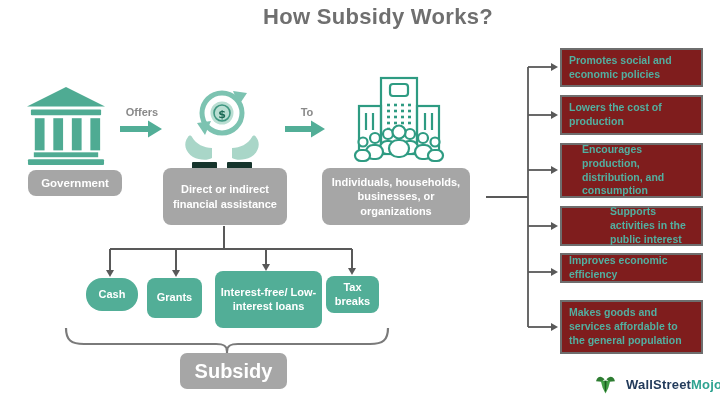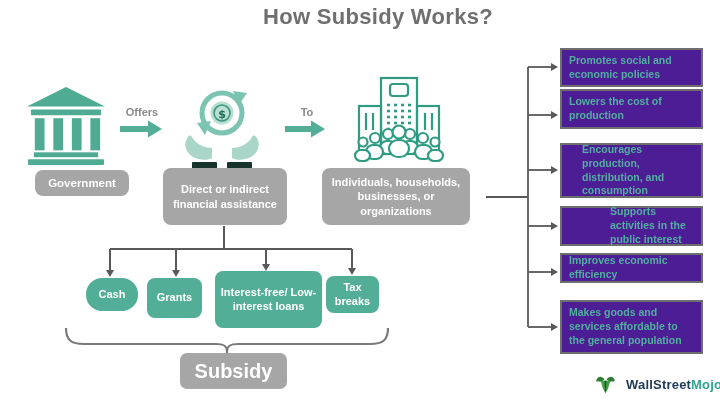--- a/index.html
+++ b/index.html
@@ -11,21 +11,21 @@
            font-size: 22px; font-weight: bold; color: #6f6f6f; letter-spacing: 0.3px; }
 
   svg.layer { position: absolute; left: 0; top: 0; width: 720px; height: 404px; }
 
   .gray-box { position: absolute; background: #a6a6a6; color: #ffffff; font-weight: bold;
               border-radius: 8px; display: flex; align-items: center; justify-content: center;
               text-align: center; font-size: 11px; line-height: 1.3; padding: 2px 6px; }
   .teal-box { position: absolute; background: #52ae97; color: #ffffff; font-weight: bold;
               border-radius: 8px; display: flex; align-items: center; justify-content: center;
               text-align: center; font-size: 11px; line-height: 1.25; padding: 2px 4px; }
-  .benefit  { position: absolute; left: 560px; width: 143px; background: #4c1d95;
+  .benefit  { position: absolute; left: 560px; width: 143px; background: #7f1d1d;
               border: 2px solid #6e6e6e; color: #52afa0; font-size: 10.5px; font-weight: bold;
               line-height: 1.32; padding: 3px 7px; display: flex; align-items: center; }
   .arrow-label { position: absolute; color: #8a8a8a; font-size: 11px; font-weight: bold;
                  text-align: center; }
 
   .icon { position: absolute; }
 
   .subsidy { font-size: 20px; border-radius: 7px; }
 
   .logo { position: absolute; left: 596px; top: 373px; display: flex; align-items: center; gap: 11px; }
@@ -161,33 +161,33 @@
           <rect x="7" y="78" width="15" height="11" rx="6"></rect>
         <circle cx="87" cy="70" r="4.5"></circle>
           <rect x="80" y="78" width="15" height="11" rx="6"></rect>
       </g>
     </g>
   </svg>
 
   <div class="arrow-label" style="left:112px; top:106px; width:60px;">Offers</div>
   <div class="arrow-label" style="left:287px; top:106px; width:40px;">To</div>
 
-  <div class="gray-box" style="left:35px; top:170px; width:94px; height:26px; font-size:11.5px;">Government</div>
+  <div class="gray-box" style="left:28px; top:170px; width:94px; height:26px; font-size:11.5px;">Government</div>
   <div class="gray-box" style="left:163px; top:168px; width:124px; height:57px;">Direct or indirect financial assistance</div>
   <div class="gray-box" style="left:322px; top:168px; width:148px; height:57px;">Individuals, households, businesses, or organizations</div>
 
   <div class="teal-box" style="left:86px;  top:278px; width:52px;  height:33px;border-radius:16px;">Cash</div>
   <div class="teal-box" style="left:147px; top:278px; width:55px;  height:40px;">Grants</div>
   <div class="teal-box" style="left:215px; top:271px; width:107px; height:57px;">Interest-free/ Low-interest loans</div>
   <div class="teal-box" style="left:326px; top:276px; width:53px;  height:37px;">Tax breaks</div>
 
   <div class="gray-box subsidy" style="left:180px; top:353px; width:107px; height:36px;">Subsidy</div>
 
   <div class="benefit" style="top:48px;  height:39px;">Promotes social and economic policies</div>
-  <div class="benefit" style="top:89px;  height:40px;">Lowers the cost of production</div>
+  <div class="benefit" style="top:95px;  height:40px;">Lowers the cost of production</div>
   <div class="benefit" style="top:143px; height:55px;padding-left:20px;">Encourages production, distribution, and consumption</div>
   <div class="benefit" style="top:206px; height:40px;padding-left:48px;">Supports activities in the public interest</div>
   <div class="benefit" style="top:253px; height:30px;">Improves economic efficiency</div>
   <div class="benefit" style="top:300px; height:54px;">Makes goods and services affordable to the general population</div>
 
   <div class="logo">
     <svg width="19" height="22" viewBox="0 0 20 22">
       <path d="M9,6 C6,2.5 3,2.5 1,5.5 L0,8 L6,8.5 Z" fill="#2e7d32"></path>
       <path d="M11,6 C14,2.5 17,2.5 19,5.5 L20,8 L14,8.5 Z" fill="#2e7d32"></path>
       <polygon points="5,7.5 15,7.5 13,15 10,21 7,15" fill="#43a047"></polygon>

